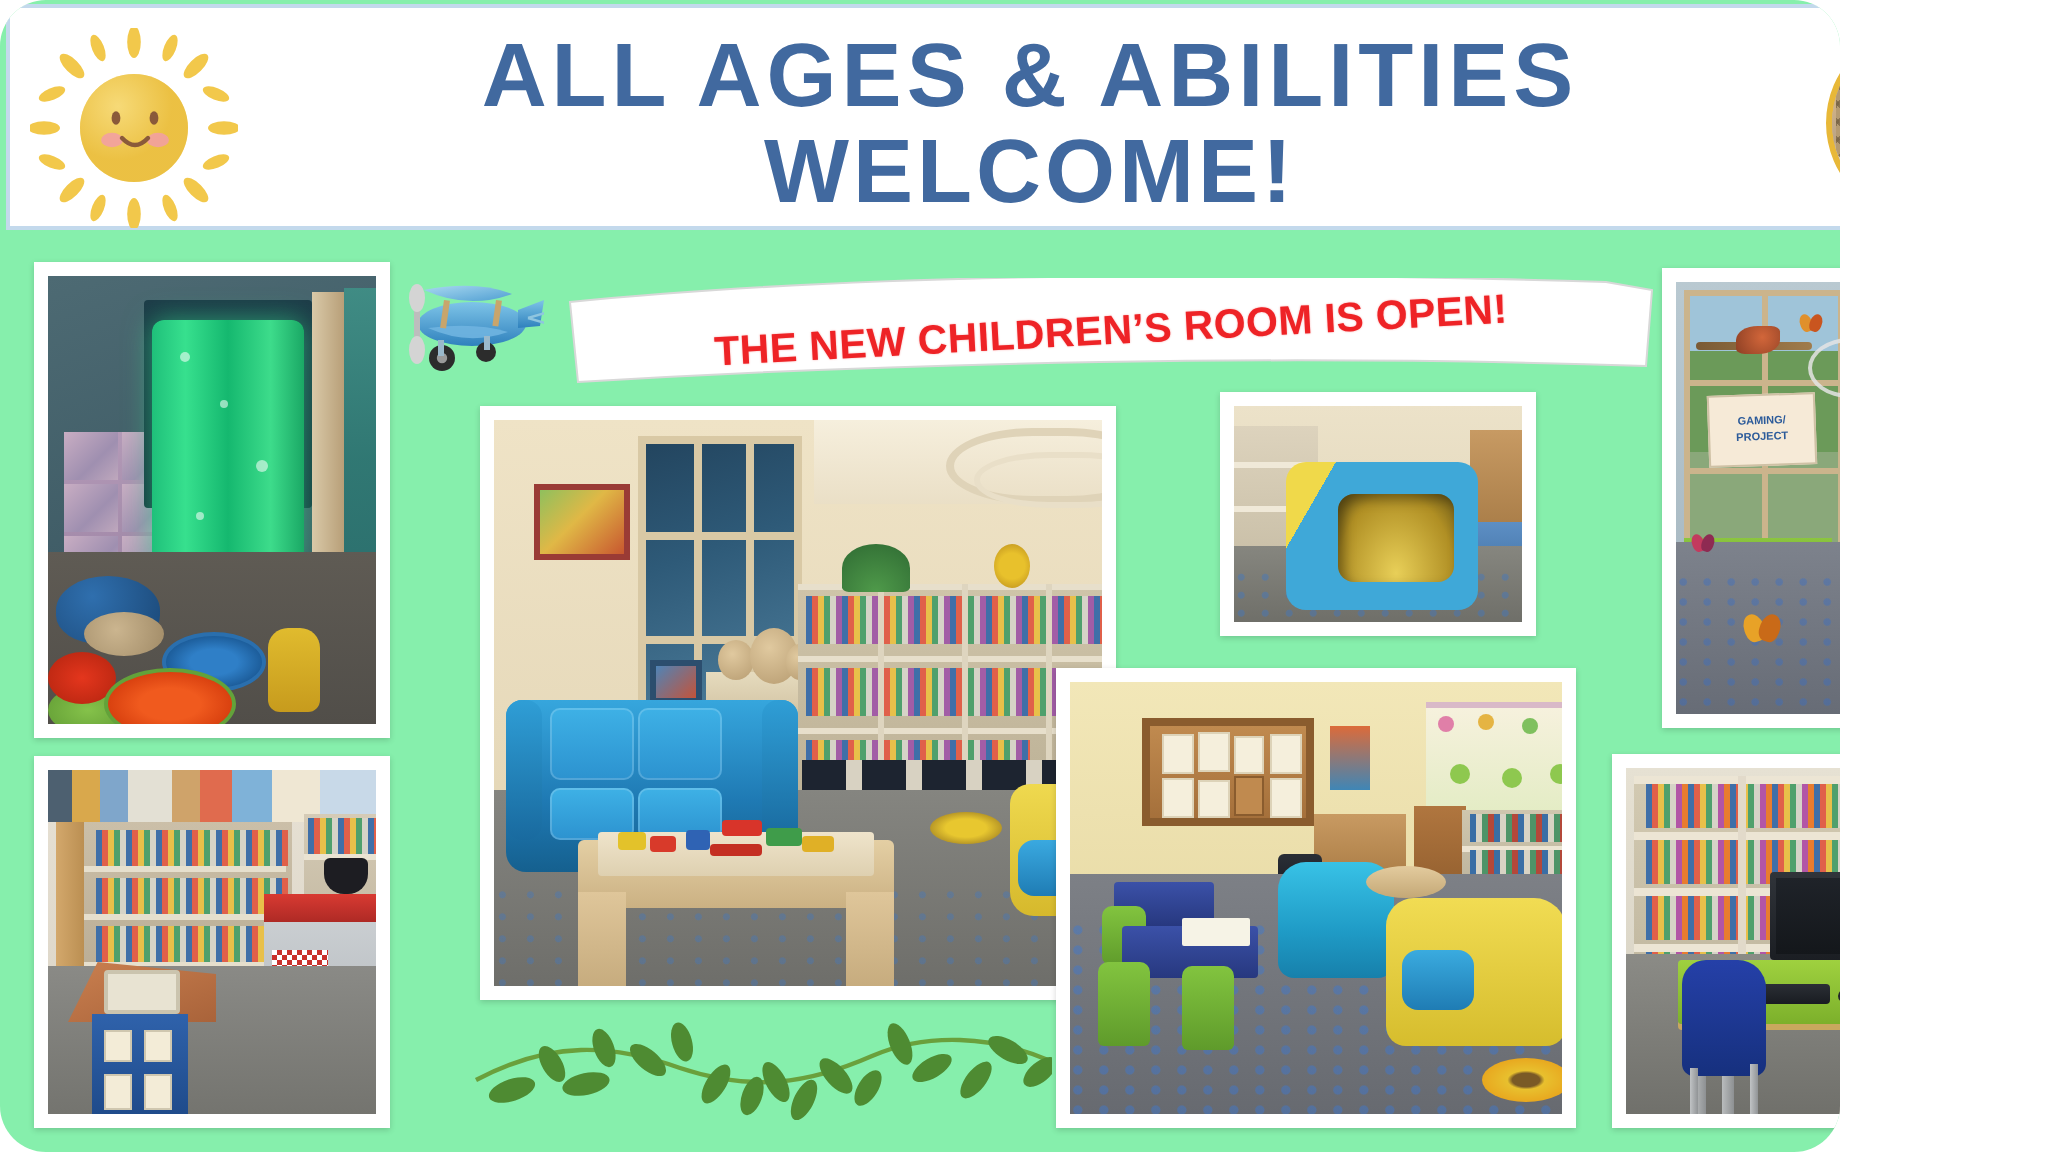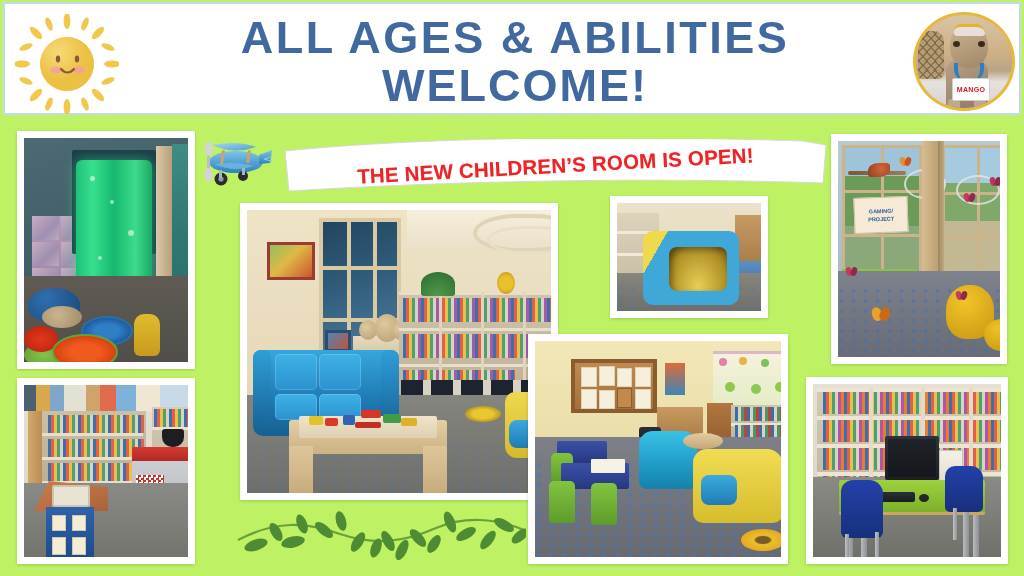--- a/index.html
+++ b/index.html
@@ -2,25 +2,26 @@
 <html><head>
 <meta charset="utf-8">
 <style>
   html, body {
     margin: 0;
     padding: 0;
     background: #ffffff;
   }
   #poster {
     position: relative;
-    width: 1024px;
+    width: 920px;
     height: 576px;
     overflow: hidden;
-    background: #bef264;
+    background: #86efac;
     font-family: "Liberation Sans", sans-serif;
+    border-radius: 23px;
   }
 
   
   #header {
     position: absolute;
     left: 3px; top: 2px;
     width: 1018px; height: 113px;
     background: #ffffff;
     border: 2px solid #c3d9ec;
     box-sizing: border-box;

